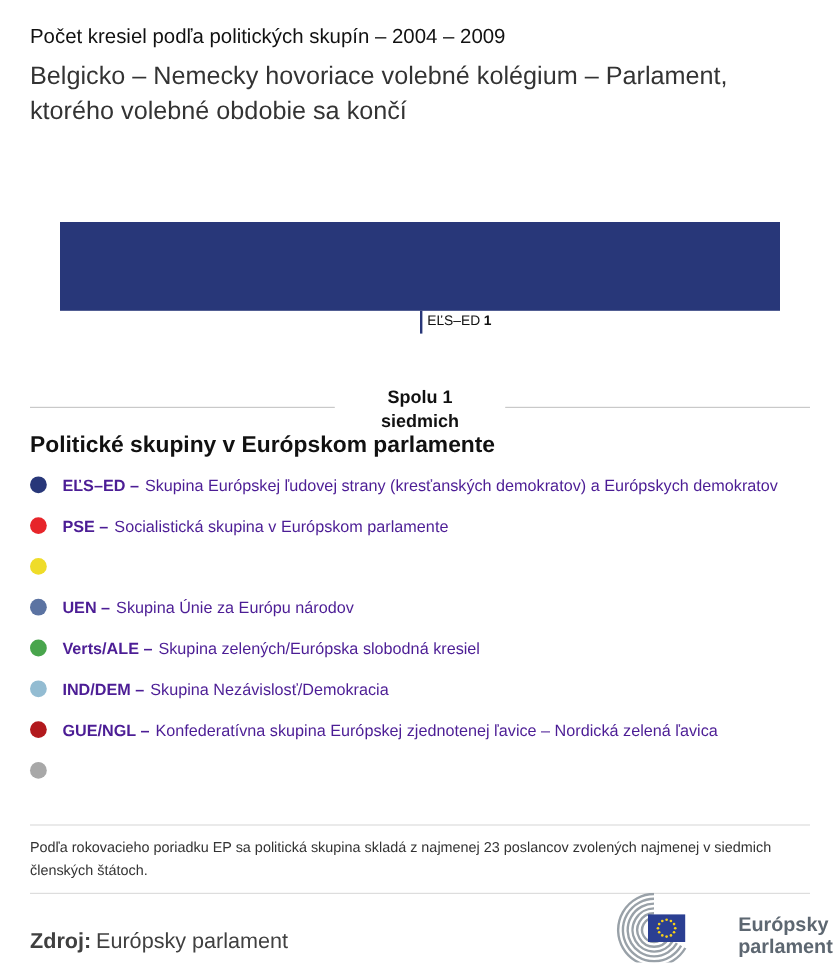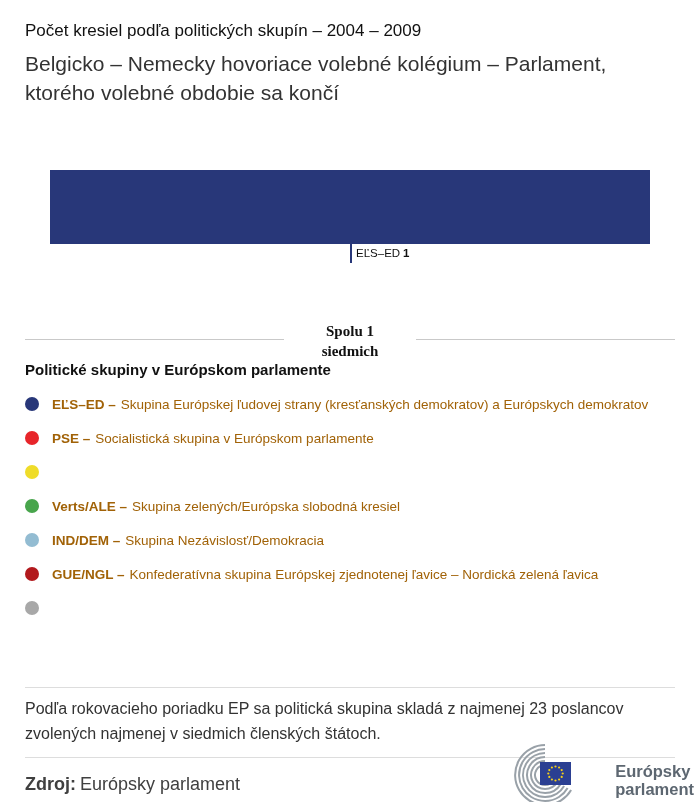--- a/index.html
+++ b/index.html
@@ -2,36 +2,36 @@
 <html><head>
 <meta charset="utf-8">
 <style>
   html,body{margin:0;padding:0;}
   body{
     width:700px;height:807px;position:relative;background:#ffffff;
     font-family:"Liberation Sans",sans-serif;color:#1a1a1a;overflow:hidden;
   }
   .title{position:absolute;left:25px;top:21px;font-size:17px;font-weight:400;color:#111;}
   .subtitle{position:absolute;left:25px;top:50px;width:625px;font-size:21px;color:#333;line-height:1.38;font-weight:400;}
-  .chart{position:absolute;left:50px;top:170px;width:600px;height:74px;}
+  .chart{position:absolute;left:50px;top:185px;width:600px;height:74px;}
   .bar{height:100%;background:#283779;}
   .tick{position:absolute;left:50%;top:74px;height:19px;width:0;border-left:2px solid #283779;}
   .bar-label{position:absolute;left:calc(50% + 6px);top:77px;font-size:11.5px;color:#111;white-space:nowrap;}
   .bar-label b{margin-left:3px;}
   .total-row{position:absolute;left:25px;right:25px;top:322px;display:flex;align-items:flex-start;}
   .total-row .rule{flex:1;border-top:1.5px solid #c9c9c9;margin-top:17px;}
-  .total-text{padding:0 38px;text-align:center;font-family:Liberation Serif, serif;font-weight:700;font-size:15px;color:#111;line-height:1.3;}
-  .legend-heading{position:absolute;left:25px;top:361px;font-size:15px;font-weight:700;color:#111;}
+  .total-text{padding:0 38px;text-align:center;font-family:Liberation Sans, sans-serif;font-weight:700;font-size:15px;color:#111;line-height:1.3;}
+  .legend-heading{position:absolute;left:25px;top:361px;font-size:19px;font-weight:700;color:#111;}
   .legend{position:absolute;left:25px;top:394px;width:660px;}
   .legend-item{display:flex;align-items:center;height:20px;margin-bottom:14px;}
   .dot{width:14px;height:14px;border-radius:50%;flex:0 0 14px;margin-right:13px;}
-  .legend-text{font-size:13.5px;color:#a16207;white-space:nowrap;}
+  .legend-text{font-size:13.5px;color:#4c1d95;white-space:nowrap;}
   .legend-text .abbr{font-weight:700;margin-right:5px;}
   .footnote-block{position:absolute;left:25px;top:687px;width:650px;border-top:1px solid #dddddd;border-bottom:1px solid #dddddd;padding:9px 0 10px;}
-  .footnote{font-size:16px;color:#333;line-height:1.55;max-width:622px;}
+  .footnote{font-size:12px;color:#333;line-height:1.55;max-width:622px;}
   .source{position:absolute;left:25px;top:774px;font-size:18px;color:#404040;}
   .source .lbl{font-weight:700;margin-right:4px;}
   .logo{position:absolute;right:6px;top:744px;display:flex;align-items:center;}
   .logo-text{font-size:16.5px;font-weight:700;line-height:1.12;margin-left:6px;}
 </style>
 </head>
 <body>
 
 <div class="title">Počet kresiel podľa politických skupín – 2004 – 2009</div>
 <div class="subtitle">Belgicko – Nemecky hovoriace volebné kolégium – Parlament, ktorého volebné obdobie sa končí</div>
@@ -59,20 +59,24 @@
   <div class="legend-item">
     <span class="dot" style="background-color: rgb(40, 55, 121);"></span>
     <span class="legend-text"><span class="abbr">EĽS–ED –</span><span>Skupina Európskej ľudovej strany (kresťanských demokratov) a Európskych demokratov</span></span>
   </div>
   <div class="legend-item">
     <span class="dot" style="background-color: rgb(231, 37, 42);"></span>
     <span class="legend-text"><span class="abbr">PSE –</span><span>Socialistická skupina v Európskom parlamente</span></span>
   </div>
   <div class="legend-item">
     <span class="dot" style="background-color: rgb(239, 220, 41);"></span>
+  </div>
+  <div class="legend-item">
+    <span class="dot" style="background-color: rgb(91, 115, 162);"></span>
+    <span class="legend-text"><span class="abbr">UEN –</span><span>Skupina Únie za Európu národov</span></span>
   </div>
   <div class="legend-item">
     <span class="dot" style="background-color: rgb(72, 165, 76);"></span>
     <span class="legend-text"><span class="abbr">Verts/ALE –</span><span>Skupina zelených/Európska slobodná kresiel</span></span>
   </div>
   <div class="legend-item">
     <span class="dot" style="background-color: rgb(147, 188, 210);"></span>
     <span class="legend-text"><span class="abbr">IND/DEM –</span><span>Skupina Nezávislosť/Demokracia</span></span>
   </div>
   <div class="legend-item">

